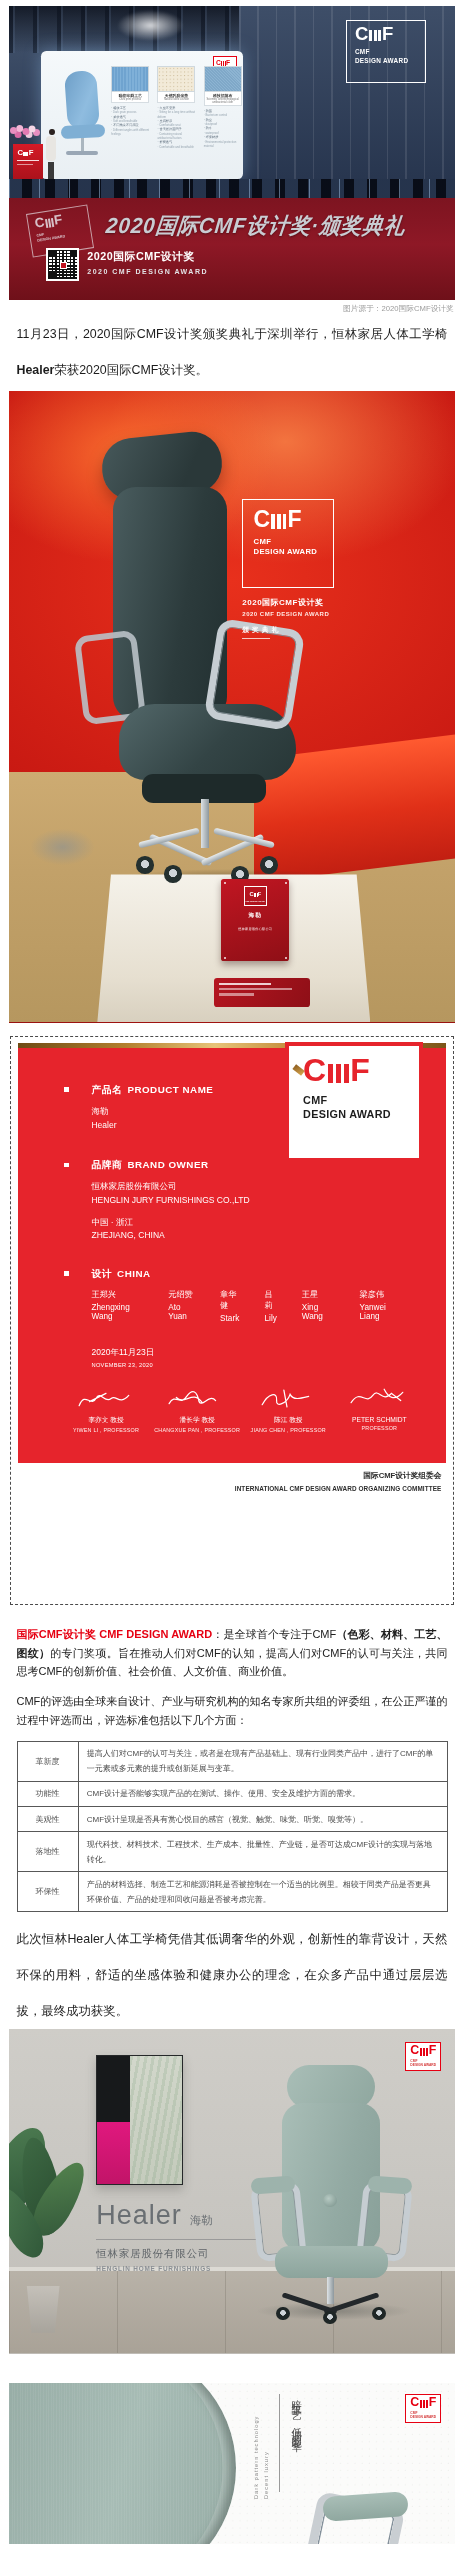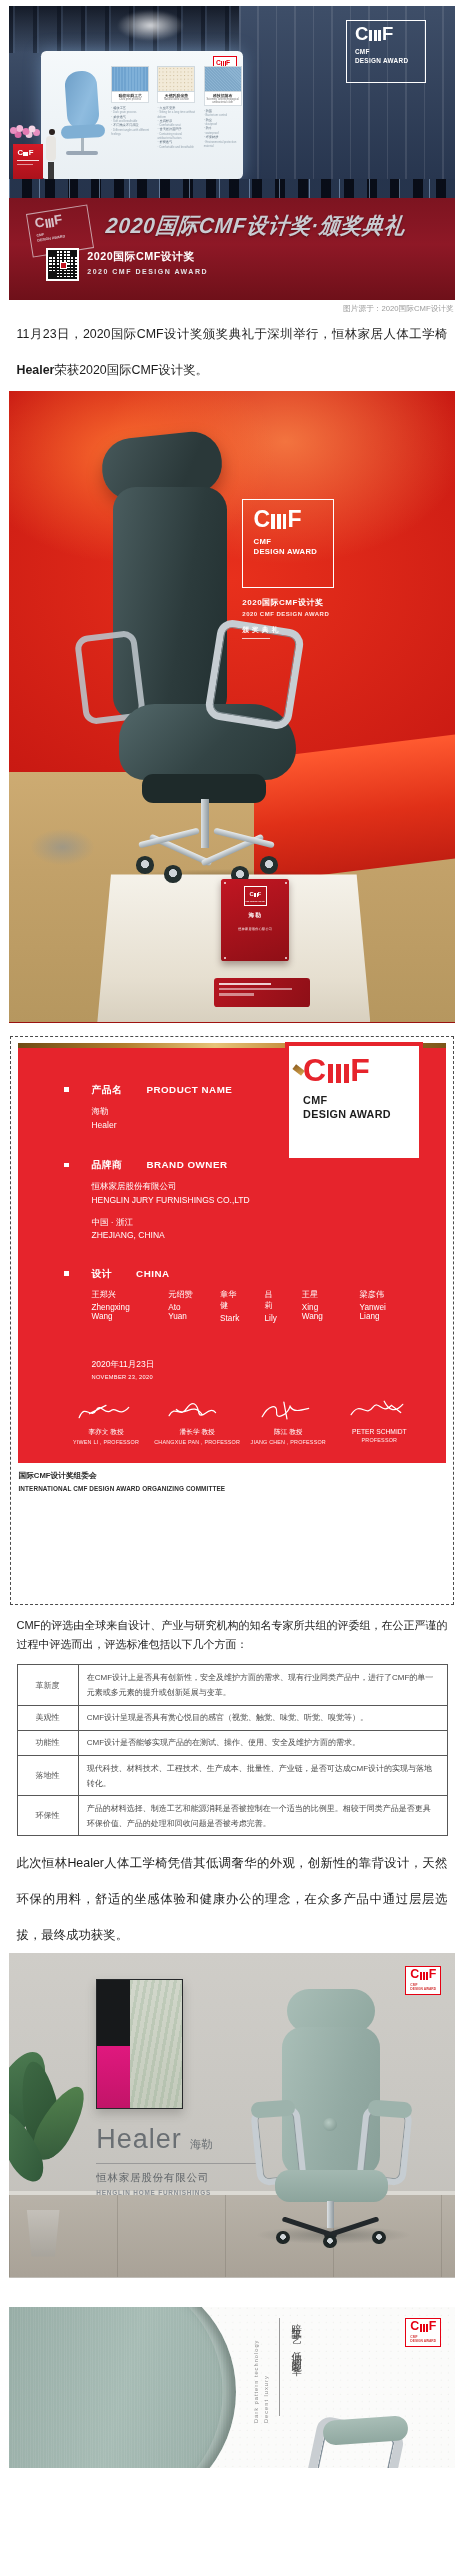--- a/index.html
+++ b/index.html
@@ -139,38 +139,38 @@
   .c-sub{font-size:7.7px;font-weight:800;color:#3a3a3a;margin-top:4.1px;letter-spacing:0.2px}
   .c-gold{height:4.6px;background:linear-gradient(90deg,#6e4a14,#b27f2e 25%,#e7c379 46%,#c89343 62%,#7c5518)}
   .c-red{background:#e6242c;height:415px;padding:33px 20.6px 0 73px;position:relative;color:#fff}
   .c-box{position:absolute;right:30px;top:5.2px;width:138px;height:120px;background:#fff;border:4.6px solid #e6242c;z-index:3;padding:12.4px 0 0 14.4px}
   .c-box .cmfmark{font-size:32px;color:#e6242c;position:relative}
   .c-box .goldtail{position:absolute;left:4.1px;top:20.6px;width:11.3px;height:6.2px;background:linear-gradient(120deg,#8a5a1e,#d9a84e);transform:rotate(38deg)}
   .c-box .sub{margin-top:9.3px;font-size:10.8px;font-weight:700;color:#1d1d1d;line-height:1.3;letter-spacing:0.3px}
   .c-sec{margin-bottom:15.5px;position:relative}
   .c-lab{font-size:9.8px;font-weight:800;letter-spacing:0.5px}
   .c-lab::before{content:"";position:absolute;left:-27px;top:3.6px;width:4.6px;height:4.6px;background:#fff}
-  .c-lab .en{margin-left:24px}
+  .c-lab .en{margin-left:5px}
   .c-val{margin-top:8.2px;font-size:8.5px;line-height:1.6}
   .c-val .s{display:block}
   .c-designers{display:flex;margin-top:8.2px}
   .c-designer{margin-right:23px}
   .c-designer .cn{font-size:8.2px}
   .c-designer .en{font-size:8.2px;margin-top:3.1px}
   .c-date .cn{font-size:8.5px}
   .c-date .en{font-size:5.7px;letter-spacing:0.3px;margin-top:3.1px}
   .c-jury{margin-top:13.4px}
   .c-jury .cn{font-size:8.5px}
   .c-jury .en{font-size:6px;margin-top:4.1px;letter-spacing:0.2px}
   .c-sigs{display:flex;margin:15.5px 0 0 -31px}
   .c-sig{width:25%;text-align:center}
   .c-sig svg{display:block;margin:0 auto}
   .c-sig .cn{font-size:6.7px;margin-top:3.1px}
   .c-sig .en{font-size:5.4px;margin-top:2.6px;letter-spacing:0.2px;color:#ffeceb}
-  .committee{text-align:left;padding:8.2px 4.1px 0 0;color:#2d2d2d}
+  .committee{text-align:right;padding:8.2px 4.1px 0 0;color:#2d2d2d}
   .committee .cn{font-size:7.7px;font-weight:600}
   .committee .en{font-size:6.4px;font-weight:700;margin-top:4.1px;letter-spacing:0.1px}
   
   .crit{margin:11.3px 16.5px 0;border-collapse:collapse;width:431px}
   .crit td{border:0.5px solid #585858;font-size:8px;color:#4a4a4a;line-height:15px;padding:4.6px 8.2px}
   .crit td.lab{width:61px;text-align:center;color:#555}
   
   .p3{height:325px;background:linear-gradient(180deg,#cfcdc8,#c7c5c0 60%,#bfbcb6)}
   .p3-floor{position:absolute;left:0;top:242px;width:100%;height:82px;
     background:repeating-linear-gradient(90deg,rgba(120,114,104,.35) 0 1px,transparent 1px 108px),linear-gradient(180deg,#b8b2a8,#a9a297)}
@@ -482,21 +482,21 @@
           <div class="c-designer">
               <div class="cn">王星</div>
               <div class="en">Xing Wang</div>
             </div>
           <div class="c-designer">
               <div class="cn">梁彦伟</div>
               <div class="en">Yanwei Liang</div>
             </div>
         </div>
       </div>
-      <div class="c-date" style="margin-top:36px">
+      <div class="c-date" style="margin-top:24px">
         <div class="cn">2020年11月23日</div>
         <div class="en">NOVEMBER 23, 2020</div>
       </div>
       <div class="c-sigs">
         <div class="c-sig">
           <svg width="62" height="29" viewBox="0 0 120 56">
               <path d="M8 42 C20 12 30 48 42 26 C50 14 58 38 70 28 C80 20 86 42 104 22 M28 34 L60 18" stroke="#fff" stroke-width="2.4" fill="none" stroke-linecap="round"></path>
             </svg>
           <div class="cn">李亦文 教授</div>
             <div class="en">YIWEN LI , PROFESSOR</div>
@@ -523,35 +523,36 @@
             <div class="en">PROFESSOR</div>
         </div>
       </div>
     </div>
     <div class="committee">
       <div class="cn">国际CMF设计奖组委会</div>
       <div class="en">INTERNATIONAL CMF DESIGN AWARD ORGANIZING COMMITTEE</div>
     </div>
   </div>
 
+  <p class="para-tight"><span class="redlead">国际CMF设计奖 CMF DESIGN AWARD</span><span>：是全球首个专注于CMF</span><b>（色彩、材料、工艺、图纹）</b><span>的专门奖项。旨在推动人们对CMF的认知，提高人们对CMF的认可与关注，共同思考CMF的创新价值、社会价值、人文价值、商业价值。</span></p>
   <p class="para-tight" style="margin-top:11.3px">CMF的评选由全球来自设计、产业与研究机构的知名专家所共组的评委组，在公正严谨的过程中评选而出，评选标准包括以下几个方面：</p>
 
   <table class="crit">
     <tbody>
         <tr>
           <td class="lab">革新度</td>
-          <td>在CMF设计上是否具有创新性，安全及维护方面的需求、现有行业同类产品中，进行了CMF的单一元素或多元素的提升或创新延展与变革。</td>
+          <td>提高人们对CMF的认可与关注，或者是在现有产品基础上、现有行业同类产品中，进行了CMF的单一元素或多元素的提升或创新延展与变革。</td>
+        </tr>
+    <tr>
+          <td class="lab">功能性</td>
+          <td>CMF设计是否能够实现产品的在测试、操作、使用、安全及维护方面的需求。</td>
         </tr>
     <tr>
           <td class="lab">美观性</td>
           <td>CMF设计呈现是否具有赏心悦目的感官（视觉、触觉、味觉、听觉、嗅觉等）。</td>
-        </tr>
-    <tr>
-          <td class="lab">功能性</td>
-          <td>CMF设计是否能够实现产品的在测试、操作、使用、安全及维护方面的需求。</td>
         </tr>
     <tr>
           <td class="lab">落地性</td>
           <td>现代科技、材料技术、工程技术、生产成本、批量性、产业链，是否可达成CMF设计的实现与落地转化。</td>
         </tr>
     <tr>
           <td class="lab">环保性</td>
           <td>产品的材料选择、制造工艺和能源消耗是否被控制在一个适当的比例里。相较于同类产品是否更具环保价值、产品的处理和回收问题是否被考虑完善。</td>
         </tr>
   </tbody>

